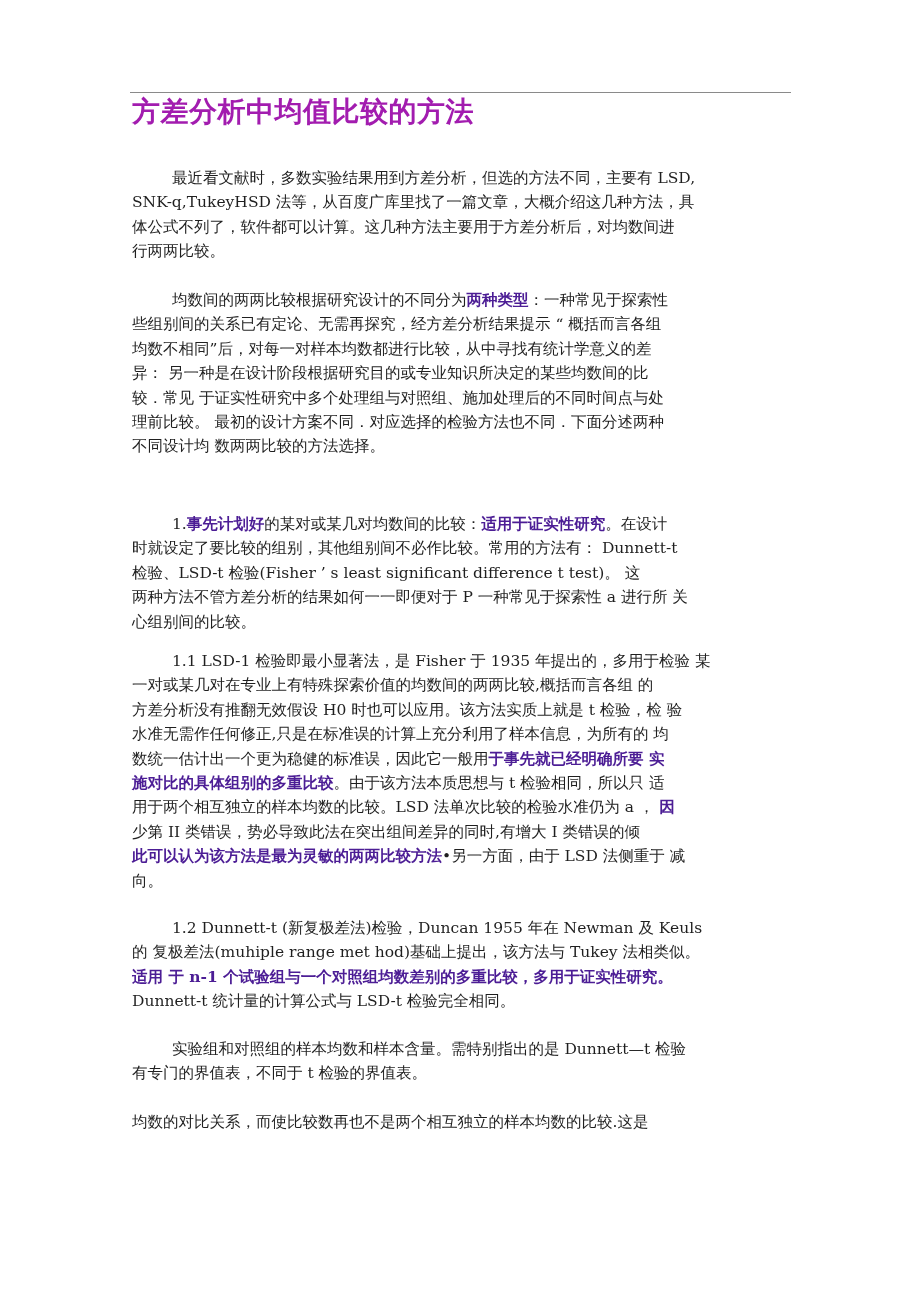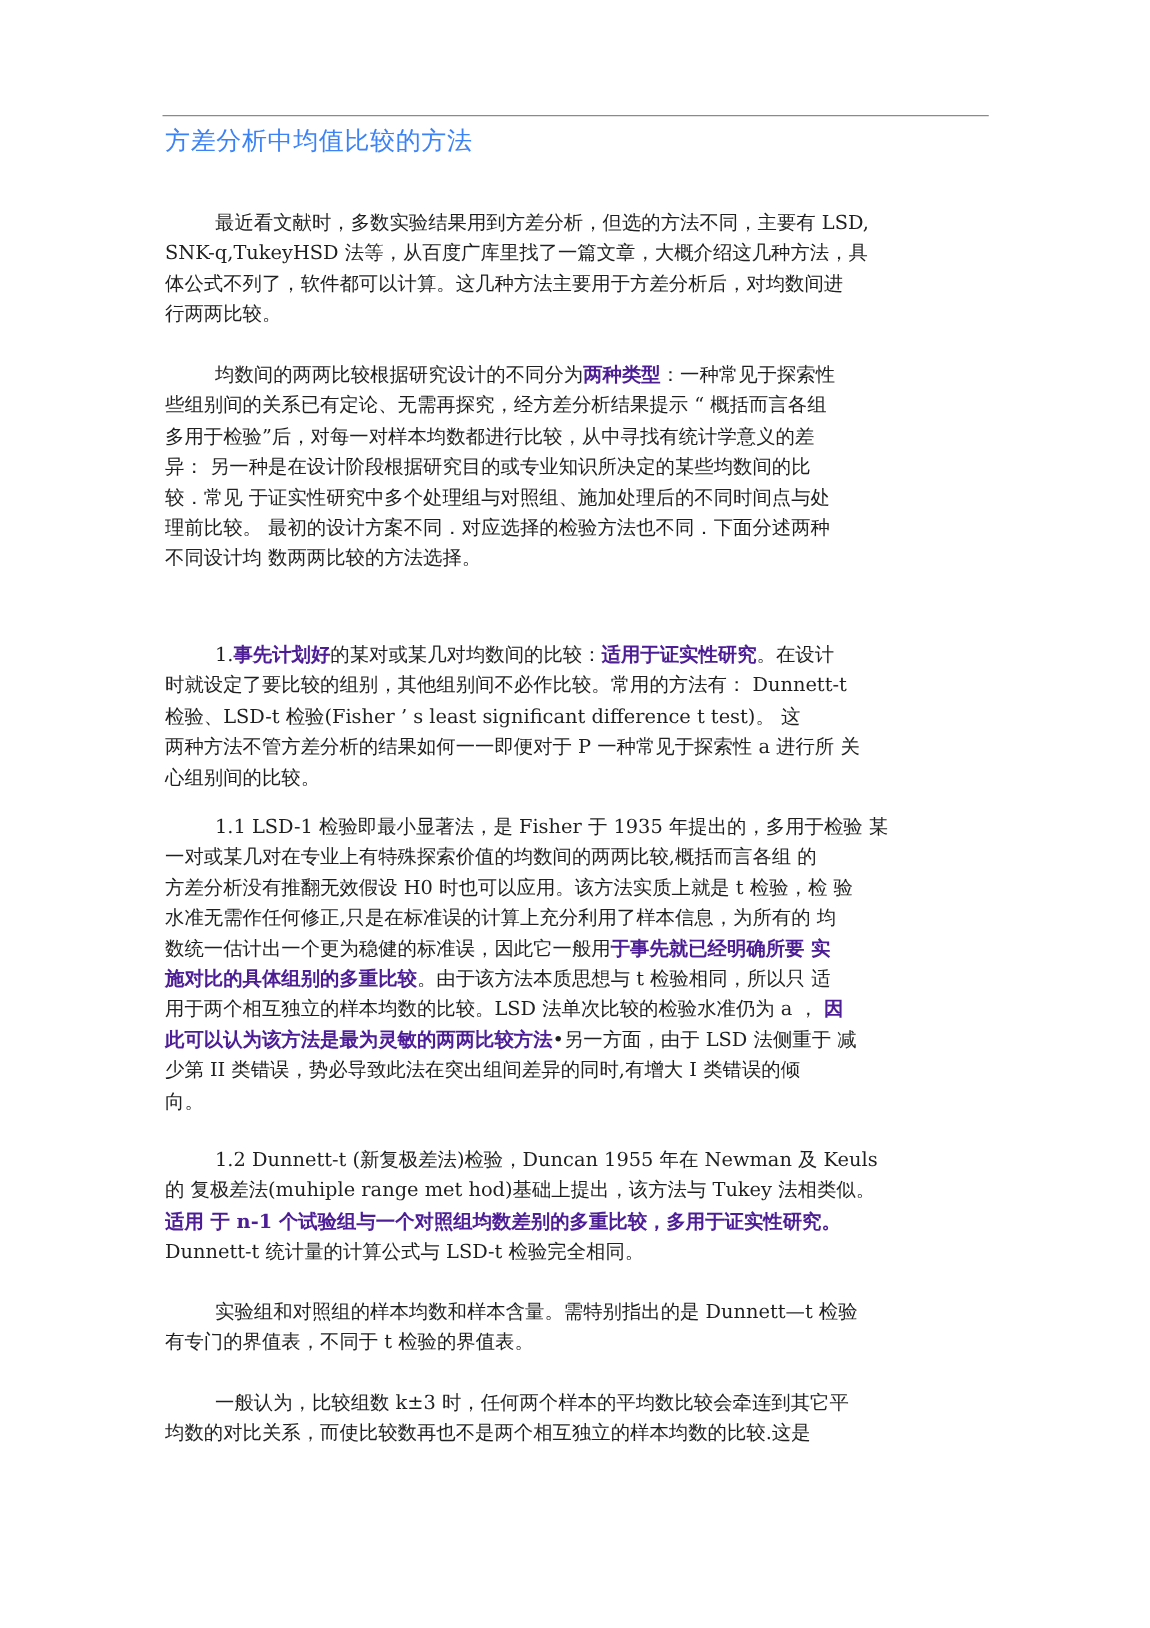--- a/index.html
+++ b/index.html
@@ -27,24 +27,24 @@
       top: 92px;
       width: 661px;
       height: 0;
       border-top: 1px solid #8a8a8a;
     }
     .title {
       position: absolute;
       left: 132px;
       top: 95px;
       font-family: "DejaVu Sans", "Liberation Sans", sans-serif;
-      font-weight: normal;
-      font-size: 20px;
+      font-weight: bold;
+      font-size: 28px;
       line-height: 34px;
-      color: #3b82f6;
+      color: #a21caf;
       letter-spacing: 0.5px;
       white-space: nowrap;
     }
     .para {
       position: absolute;
       left: 132px;
       width: 660px;
       font-size: 15.5px;
       line-height: 24.4px;
       color: #1f1f1f;
@@ -71,52 +71,51 @@
 
   <div class="para" style="top:166px;">
       <span class="line indent"><span>最近看文献时，多数实验结果用到方差分析，但选的方法不同，主要有 LSD,</span></span>
       <span class="line"><span>SNK-q,TukeyHSD 法等，从百度广库里找了一篇文章，大概介绍这几种方法，具</span></span>
       <span class="line"><span>体公式不列了，软件都可以计算。这几种方法主要用于方差分析后，对均数间进</span></span>
       <span class="line"><span>行两两比较。</span></span>
     </div>
   <div class="para" style="top:288px;">
       <span class="line indent"><span>均数间的两两比较根据研究设计的不同分为</span><span class="b">两种类型</span><span>：一种常见于探索性</span></span>
       <span class="line"><span>些组别间的关系已有定论、无需再探究，经方差分析结果提示 “ 概括而言各组</span></span>
-      <span class="line"><span>多用于检验”后，对每一对样本均数都进行比较，从中寻找有统计学意义的差</span></span>
+      <span class="line"><span>均数不相同”后，对每一对样本均数都进行比较，从中寻找有统计学意义的差</span></span>
       <span class="line"><span>异： 另一种是在设计阶段根据研究目的或专业知识所决定的某些均数间的比</span></span>
       <span class="line"><span>较．常见 于证实性研究中多个处理组与对照组、施加处理后的不同时间点与处</span></span>
       <span class="line"><span>理前比较。 最初的设计方案不同．对应选择的检验方法也不同．下面分述两种</span></span>
       <span class="line"><span>不同设计均 数两两比较的方法选择。</span></span>
     </div>
   <div class="para" style="top:512px;">
       <span class="line indent"><span>1.</span><span class="b">事先计划好</span><span>的某对或某几对均数间的比较：</span><span class="b">适用于证实性研究</span><span>。在设计</span></span>
       <span class="line"><span>时就设定了要比较的组别，其他组别间不必作比较。常用的方法有： Dunnett-t</span></span>
       <span class="line"><span>检验、LSD-t 检验(Fisher ’ s least significant difference t test)。 这</span></span>
       <span class="line"><span>两种方法不管方差分析的结果如何一一即便对于 P 一种常见于探索性 a 进行所 关</span></span>
       <span class="line"><span>心组别间的比较。</span></span>
     </div>
   <div class="para" style="top:649px;">
       <span class="line indent"><span>1.1 LSD-1 检验即最小显著法，是 Fisher 于 1935 年提出的，多用于检验 某</span></span>
       <span class="line"><span>一对或某几对在专业上有特殊探索价值的均数间的两两比较,概括而言各组 的</span></span>
       <span class="line"><span>方差分析没有推翻无效假设 H0 时也可以应用。该方法实质上就是 t 检验，检 验</span></span>
       <span class="line"><span>水准无需作任何修正,只是在标准误的计算上充分利用了样本信息，为所有的 均</span></span>
       <span class="line"><span>数统一估计出一个更为稳健的标准误，因此它一般用</span><span class="b">于事先就已经明确所要 实</span></span>
       <span class="line"><span class="b">施对比的具体组别的多重比较</span><span>。由于该方法本质思想与 t 检验相同，所以只 适</span></span>
       <span class="line"><span>用于两个相互独立的样本均数的比较。LSD 法单次比较的检验水准仍为 a ， </span><span class="b">因</span></span>
+      <span class="line"><span>少第 II 类错误，势必导致此法在突出组间差异的同时,有增大 I 类错误的倾</span></span>
       <span class="line"><span class="b">此可以认为该方法是最为灵敏的两两比较方法</span><span>•另一方面，由于 LSD 法侧重于 减</span></span>
-      <span class="line"><span>少第 II 类错误，势必导致此法在突出组间差异的同时,有增大 I 类错误的倾</span></span>
       <span class="line"><span>向。</span></span>
     </div>
   <div class="para" style="top:916px;">
       <span class="line indent"><span>1.2 Dunnett-t (新复极差法)检验，Duncan 1955 年在 Newman 及 Keuls</span></span>
       <span class="line"><span>的 复极差法(muhiple range met hod)基础上提出，该方法与 Tukey 法相类似。</span></span>
       <span class="line"><span class="b">适用 于 n-1 个试验组与一个对照组均数差别的多重比较，多用于证实性研究。</span></span>
       <span class="line"><span>Dunnett-t 统计量的计算公式与 LSD-t 检验完全相同。</span></span>
     </div>
   <div class="para" style="top:1037px;">
       <span class="line indent"><span>实验组和对照组的样本均数和样本含量。需特别指出的是 Dunnett—t 检验</span></span>
       <span class="line"><span>有专门的界值表，不同于 t 检验的界值表。</span></span>
     </div>
   <div class="para" style="top:1110px;">
-      <span class="line indent"><span>一般认为，比较组数 k±3 时，任何两个样本的平均数比较会牵连到其它平</span></span>
       <span class="line"><span>均数的对比关系，而使比较数再也不是两个相互独立的样本均数的比较.这是</span></span>
     </div>
 </div>
 
 </body></html>

